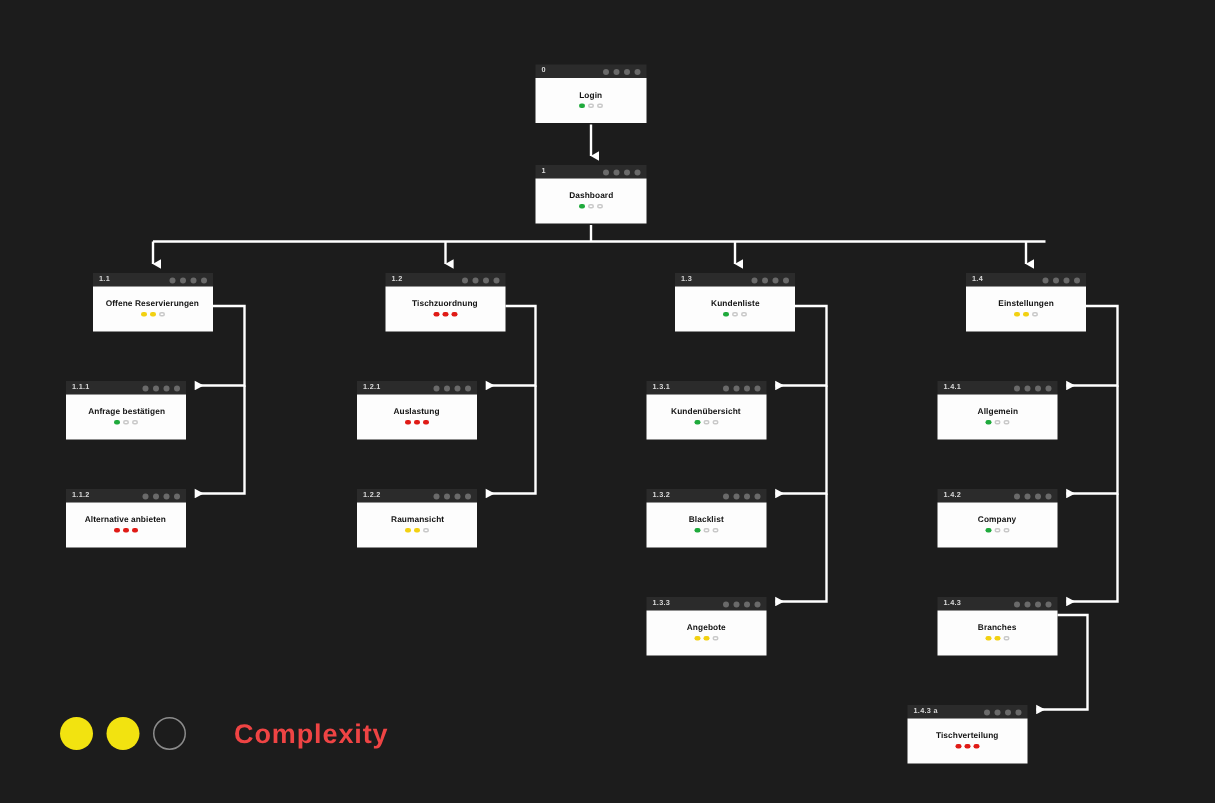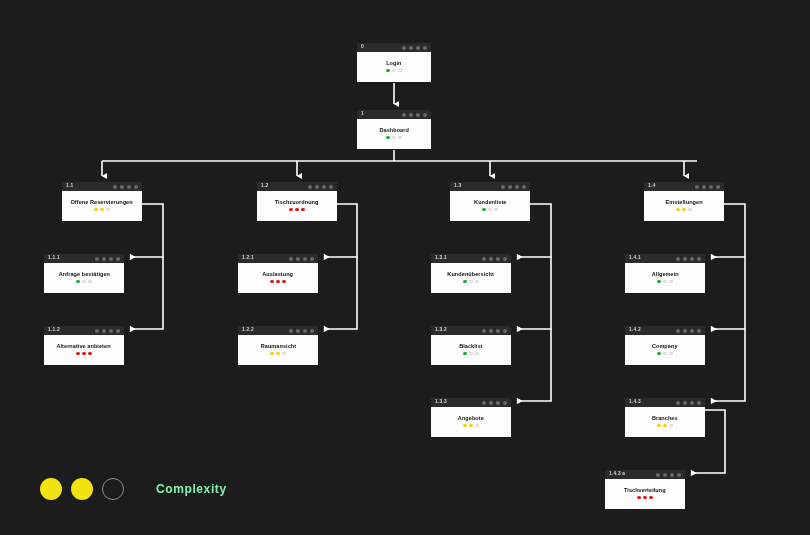--- a/index.html
+++ b/index.html
@@ -119,22 +119,22 @@
   }
   .legend-dots i {
     display: block;
     width: 22px;
     height: 22px;
     border-radius: 50%;
   }
   .legend-dots i.filled { background: #f2e310; }
   .legend-dots i.hollow { background: transparent; border: 1.6px solid #8c8c8c; box-sizing: border-box; }
   .legend-label {
-    color: #86efac;
-    font-size: 12px;
+    color: #ef4444;
+    font-size: 18px;
     font-weight: bold;
     letter-spacing: 0.6px;
     margin-left: 22px;
     white-space: nowrap;
   }
 </style>
 </head>
 <body>
 
 <div id="canvas">

